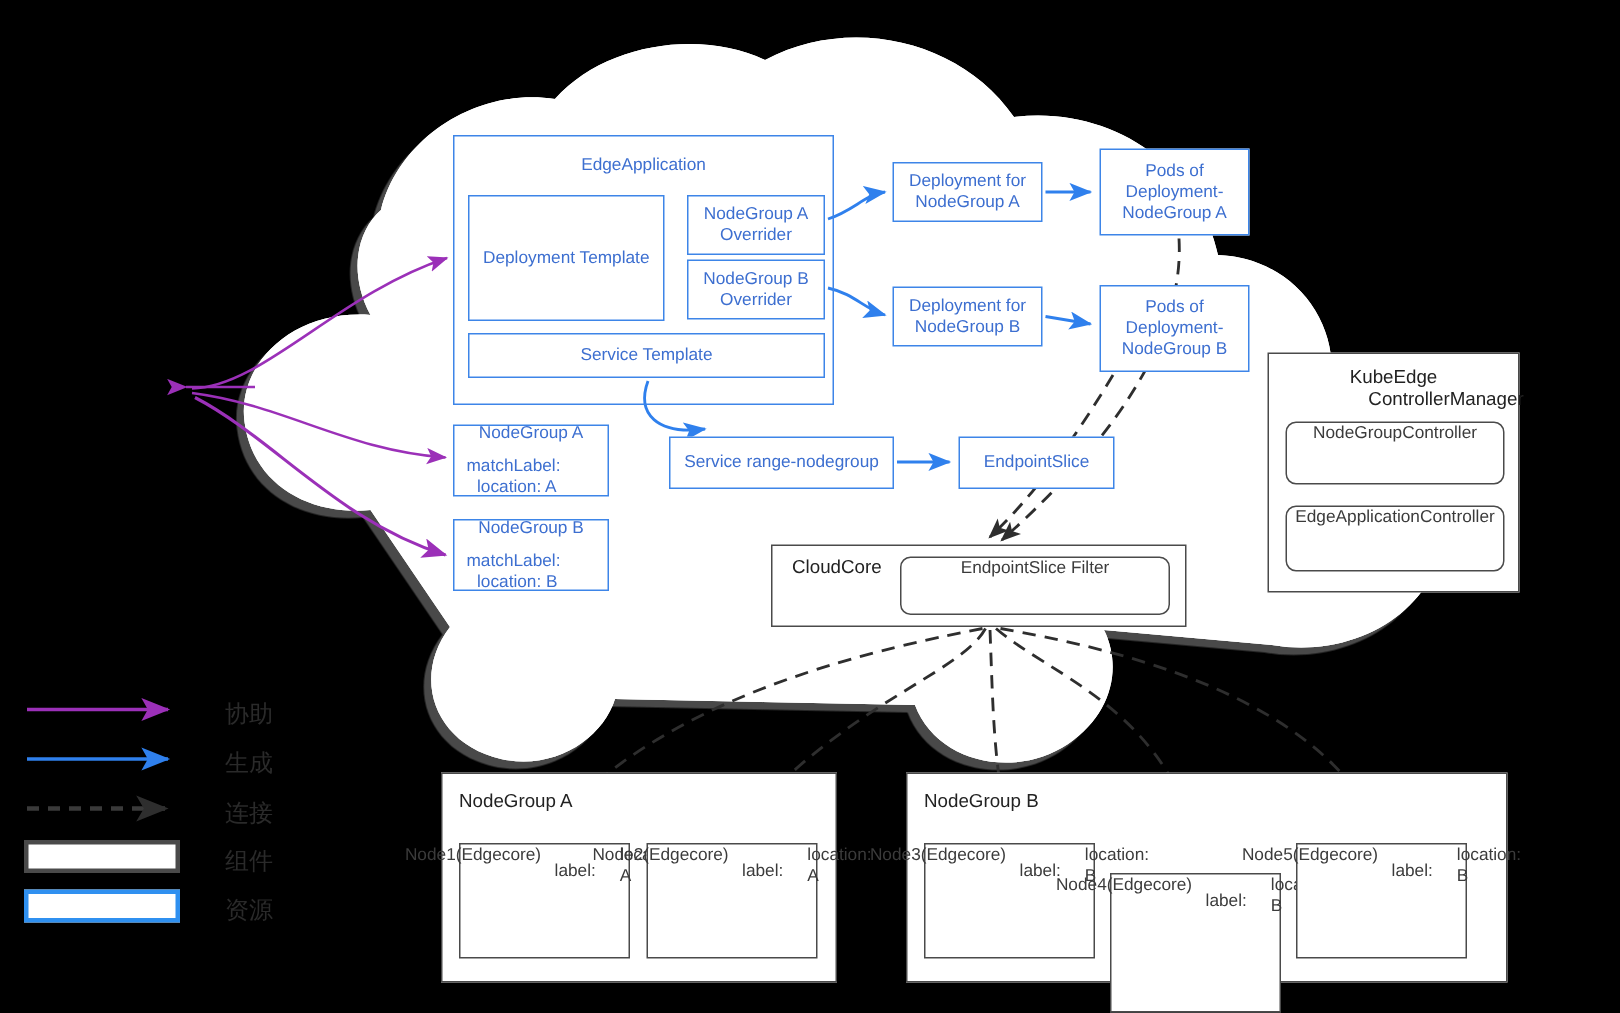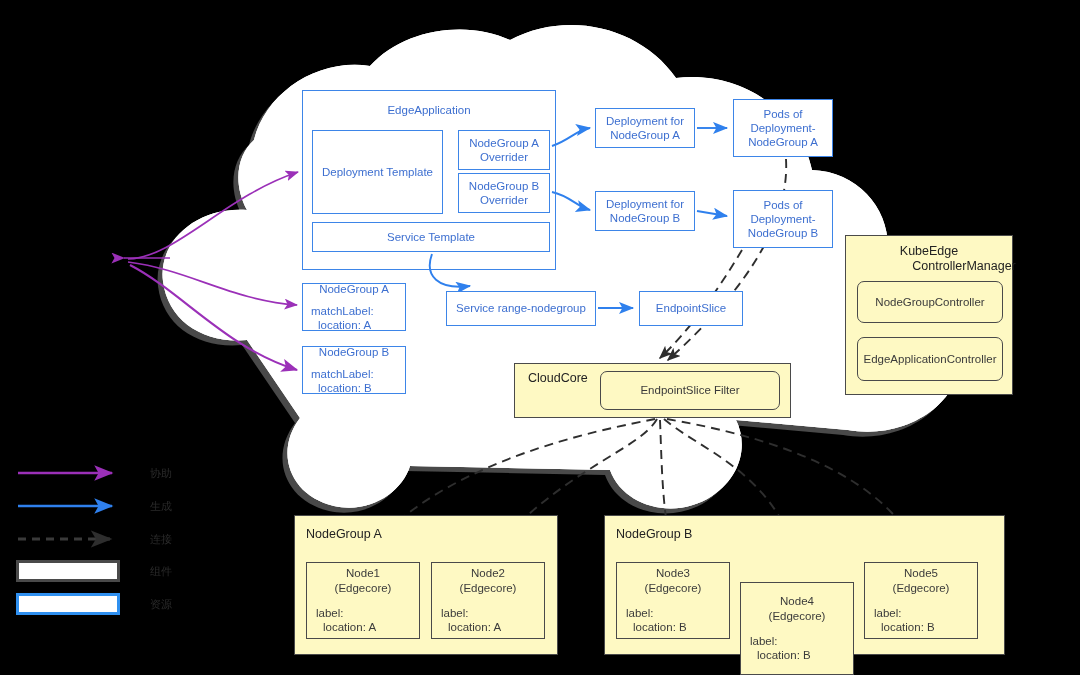--- a/index.html
+++ b/index.html
@@ -10,42 +10,42 @@
   #art{z-index:1;}
   #wires{z-index:3;pointer-events:none;}
   .nodebox{position:absolute;z-index:4;box-sizing:border-box;}
 
   
   .res{border:1.6px solid #3d85e8;background:#fff;color:#3d6fd0;
        display:flex;align-items:center;justify-content:center;text-align:center;
        font-size:11.5px;line-height:1.22;}
   .res.plain{background:transparent;}
   
-  .comp{border:1.8px solid #4a4a4a;background:#fef9c3;color:#3b3b3b;
-        display:flex;align-items:center;justify-content:center;text-align:center;
+  .comp{border:1.8px solid #4a4a4a;background:#ffffff;color:#3b3b3b;
+        display:flex;align-items:flex-start;justify-content:center;text-align:center;
         font-size:11.5px;line-height:1.25;}
   .comp.rounded{border-radius:7px;}
   .titleonly{align-items:flex-start;justify-content:center;}
 
   .lbl-center{width:100%;text-align:center;}
 
   .grp-title{position:absolute;font-weight:normal;font-size:12.5px;color:#222;z-index:5;}
 
   
-  .lg-label{position:absolute;z-index:5;font-size:11px;color:#2a2a2a;
+  .lg-label{position:absolute;z-index:5;font-size:16px;color:#2a2a2a;
             font-family:Liberation Mono, monospace;}
   .lg-swatch{position:absolute;z-index:5;box-sizing:border-box;background:#fff;}
 
   .ng-inner{display:flex;flex-direction:column;justify-content:center;
             width:100%;box-sizing:border-box;}
   .ng-inner .t{text-align:center;}
   .ng-inner .k{text-align:left;padding-left:8px;margin-top:7px;}
   .ng-inner .v{text-align:left;padding-left:15px;}
 
-  .nodeinner{display:flex;flex-direction:column;justify-content:center;width:100%;}
+  .nodeinner{display:flex;flex-direction:row;justify-content:center;width:100%;}
   .nodeinner .n{text-align:center;}
   .nodeinner .e{text-align:center;}
   .nodeinner .k{text-align:left;padding-left:9px;margin-top:11px;}
   .nodeinner .v{text-align:left;padding-left:16px;}
 </style>
 </head>
 <body>
 
 <div id="stage">
 

